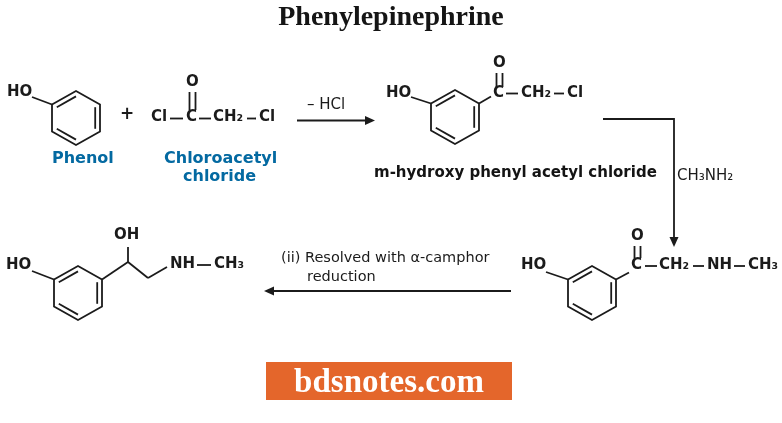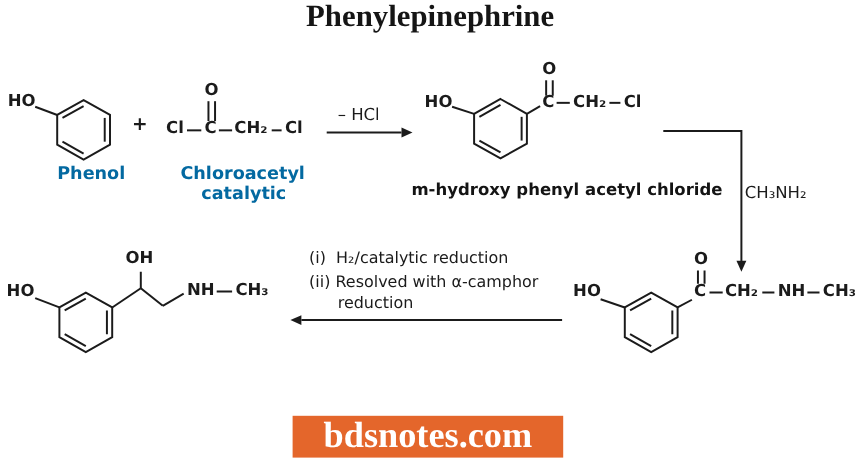--- a/index.html
+++ b/index.html
@@ -13,22 +13,22 @@
     font-family:"Liberation Serif",serif;font-weight:700;font-size:28px;color:#151515;
   }
   .atom{font-weight:700;font-size:15px;color:#1b1b1b;}
   .cname{font-weight:700;font-size:16px;color:#0369a1;}
   .cname-sm{font-weight:700;font-size:15px;color:#141414;}
   .cond{font-weight:400;font-size:14.5px;color:#1b1b1b;}
   .oplabel{font-weight:400;font-size:15px;color:#1b1b1b;}
   .plus{font-weight:700;font-size:17px;color:#1b1b1b;}
   svg.layer{position:absolute;left:0;top:0;}
   .banner{
-    position:absolute;left:266px;top:378px;width:246px;height:38px;
-    display:flex;align-items:flex-start;justify-content:center;
+    position:absolute;left:266px;top:362px;width:246px;height:38px;
+    display:flex;align-items:center;justify-content:center;
     font-family:"Liberation Serif","DejaVu Serif",serif;font-weight:700;font-size:33px;
   }
 </style>
 </head>
 <body>
 
 <div id="canvas">
 
   <svg class="layer" width="782" height="423" viewBox="0 0 782 423" fill="none" stroke="#1b1b1b" stroke-width="1.8">
 
@@ -116,41 +116,40 @@
   <span class="abs cname" style="left:52px;top:150px;">Phenol</span>
 
   <span class="abs plus" style="left:120px;top:105px;">+</span>
 
   <span class="abs atom" style="left:186px;top:74px;">O</span>
   <span class="abs atom" style="left:151px;top:109px;">Cl</span>
   <span class="abs atom" style="left:186px;top:109px;">C</span>
   <span class="abs atom" style="left:213px;top:109px;">CH₂</span>
   <span class="abs atom" style="left:259px;top:109px;">Cl</span>
   <span class="abs cname" style="left:164px;top:150px;">Chloroacetyl</span>
-  <span class="abs cname" style="left:183px;top:168px;">catalytic</span>
+  <span class="abs cname" style="left:183px;top:168px;">chloride</span>
 
   <span class="abs oplabel" style="left:307px;top:97px;">– HCl</span>
 
   <span class="abs atom" style="left:386px;top:85px;">HO</span>
   <span class="abs atom" style="left:493px;top:55px;">O</span>
   <span class="abs atom" style="left:493px;top:85px;">C</span>
   <span class="abs atom" style="left:521px;top:85px;">CH₂</span>
   <span class="abs atom" style="left:567px;top:85px;">Cl</span>
   <span class="abs cname-sm" style="left:374px;top:165px;">m-hydroxy phenyl acetyl chloride</span>
 
   <span class="abs oplabel" style="left:677px;top:168px;">CH₃NH₂</span>
 
   <span class="abs atom" style="left:521px;top:257px;">HO</span>
   <span class="abs atom" style="left:631px;top:228px;">O</span>
   <span class="abs atom" style="left:631px;top:257px;">C</span>
   <span class="abs atom" style="left:659px;top:257px;">CH₂</span>
   <span class="abs atom" style="left:707px;top:257px;">NH</span>
   <span class="abs atom" style="left:748px;top:257px;">CH₃</span>
 
-  <span class="abs cond" style="left:281px;top:228px;">(i)  H₂/catalytic reduction</span>
   <span class="abs cond" style="left:281px;top:250px;">(ii) Resolved with α-camphor</span>
   <span class="abs cond" style="left:307px;top:269px;">reduction</span>
 
   <span class="abs atom" style="left:114px;top:227px;">OH</span>
   <span class="abs atom" style="left:6px;top:257px;">HO</span>
   <span class="abs atom" style="left:170px;top:256px;">NH</span>
   <span class="abs atom" style="left:214px;top:256px;">CH₃</span>
 
   <div class="banner" style="background: rgb(228, 102, 43); color: rgb(255, 255, 255);">
     <span>bdsnotes.com</span>

